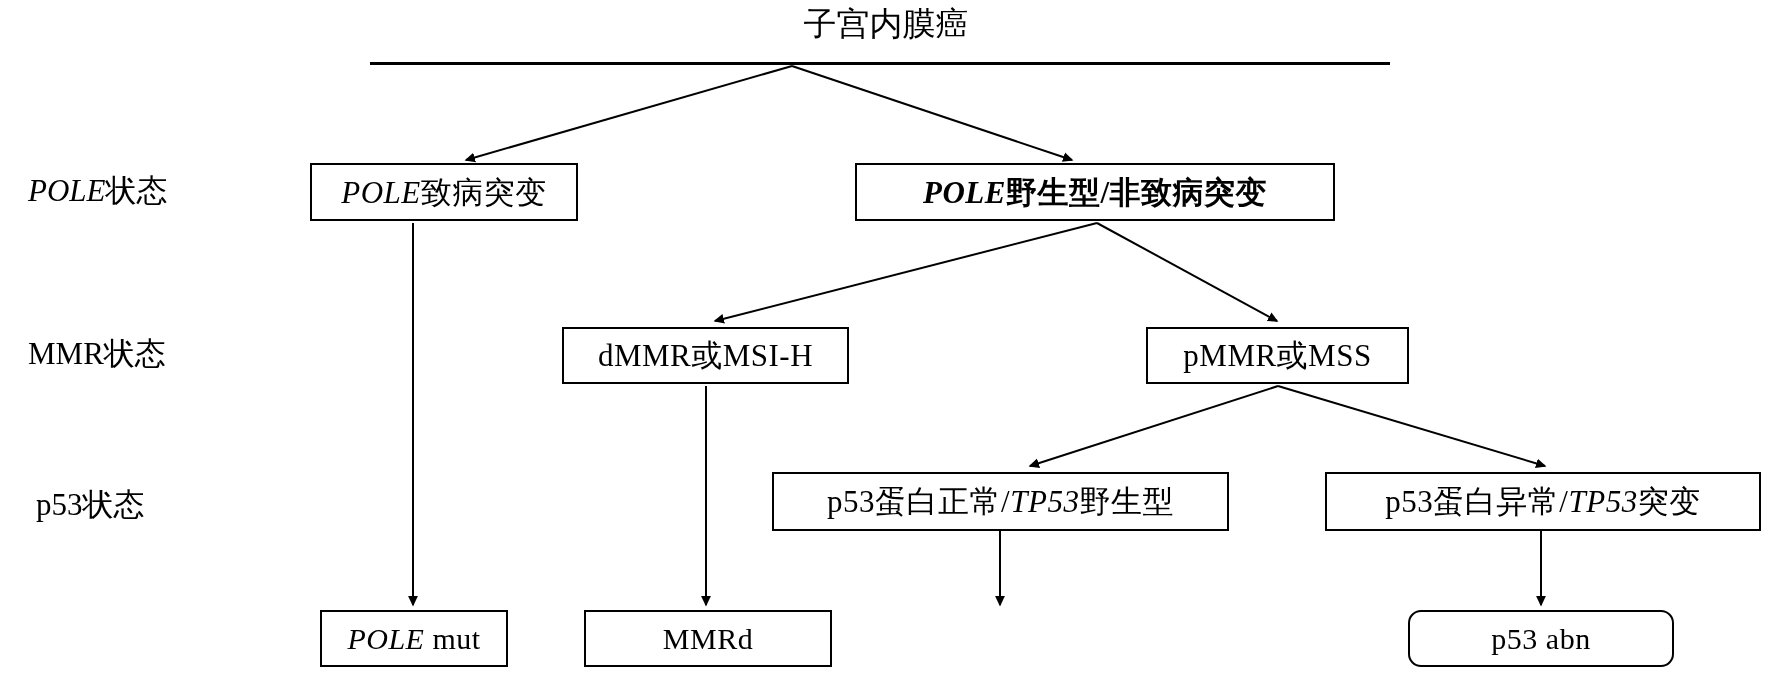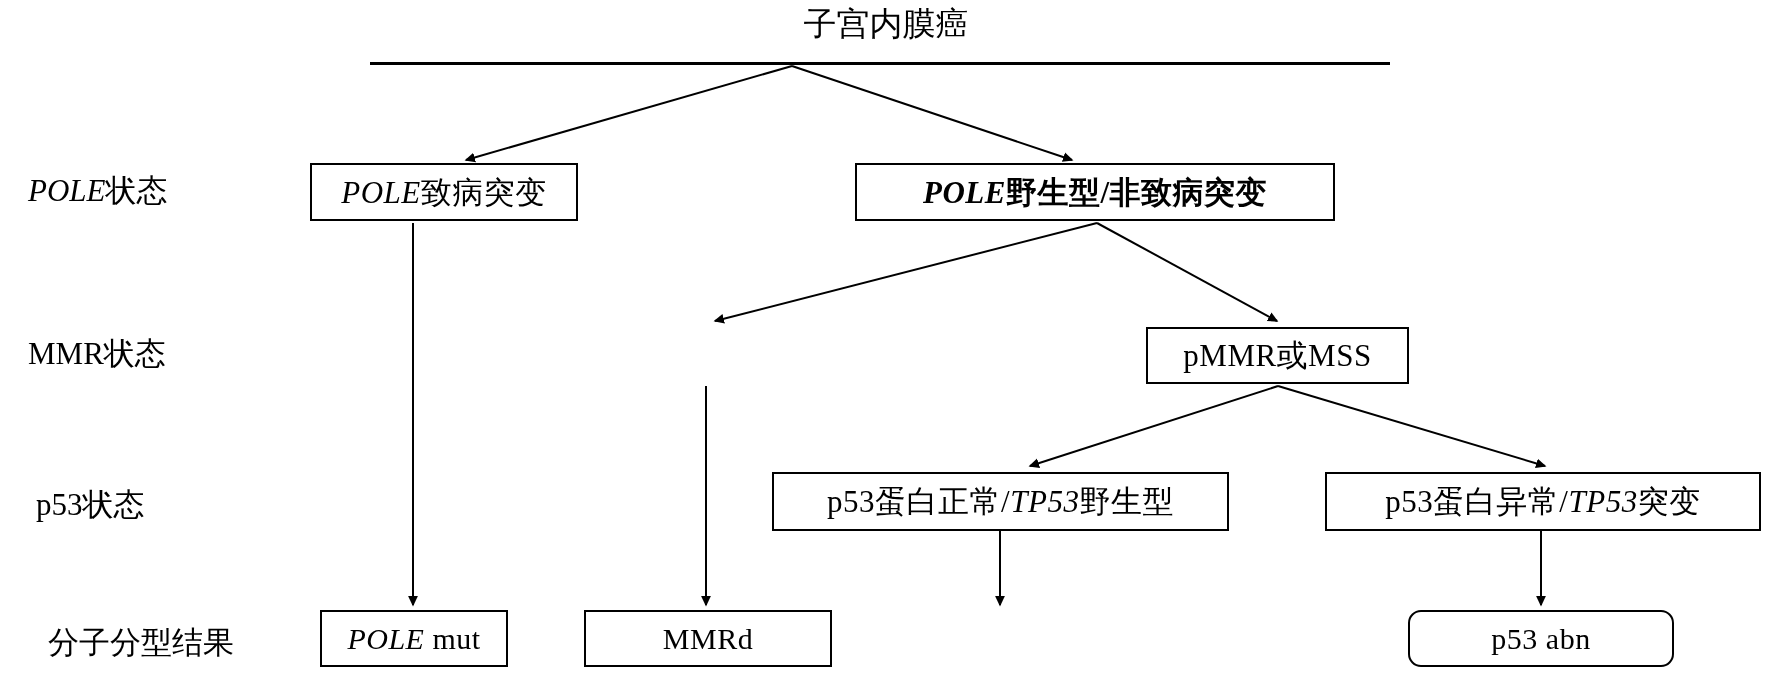--- a/index.html
+++ b/index.html
@@ -78,23 +78,20 @@
   </div>
 
   <div class="rowlabel" style="left:28px; top:338px;">
     <span>MMR</span><span>状态</span>
   </div>
 
   <div class="rowlabel" style="left:36px; top:489px;">
     <span>p53</span><span>状态</span>
   </div>
 
-  <div class="rowlabel" style="left:48px; top:627px;">
-    <span>分子分型结果</span>
-  </div>
 
   <svg class="wires" viewBox="0 0 1772 692">
     <defs>
       <marker id="ah" markerWidth="11" markerHeight="11" refX="9" refY="5.5" orient="auto" markerUnits="userSpaceOnUse">
         <path d="M0,0.6 L10.5,5.5 L0,10.4 z" fill="#000000"></path>
       </marker>
     </defs>
 
     <path d="M792,66 L466,160" stroke="#000000" stroke-width="2" fill="none" marker-end="url(#ah)"></path>
     <path d="M792,66 L1072,160" stroke="#000000" stroke-width="2" fill="none" marker-end="url(#ah)"></path>
@@ -112,20 +109,23 @@
   </svg>
 
   <div class="node" style="left:310px; top:163px; width:268px; height:58px;">
     <span class="txt"><span class="it">POLE</span><span>致病突变</span></span>
   </div>
 
   <div class="node" style="left:855px; top:163px; width:480px; height:58px;font-weight:bold;">
     <span class="txt"><span class="it">POLE</span><span>野生型/非致病突变</span></span>
   </div>
 
+  <div class="node" style="left:562px; top:327px; width:287px; height:57px;">
+    <span class="txt">dMMR或MSI-H</span>
+  </div>
 
   <div class="node" style="left:1146px; top:327px; width:263px; height:57px;">
     <span class="txt">pMMR或MSS</span>
   </div>
 
   <div class="node" style="left:772px; top:472px; width:457px; height:59px;">
     <span class="txt"><span>p53蛋白正常/</span><span class="it">TP53</span><span>野生型</span></span>
   </div>
 
   <div class="node" style="left:1325px; top:472px; width:436px; height:59px;">

